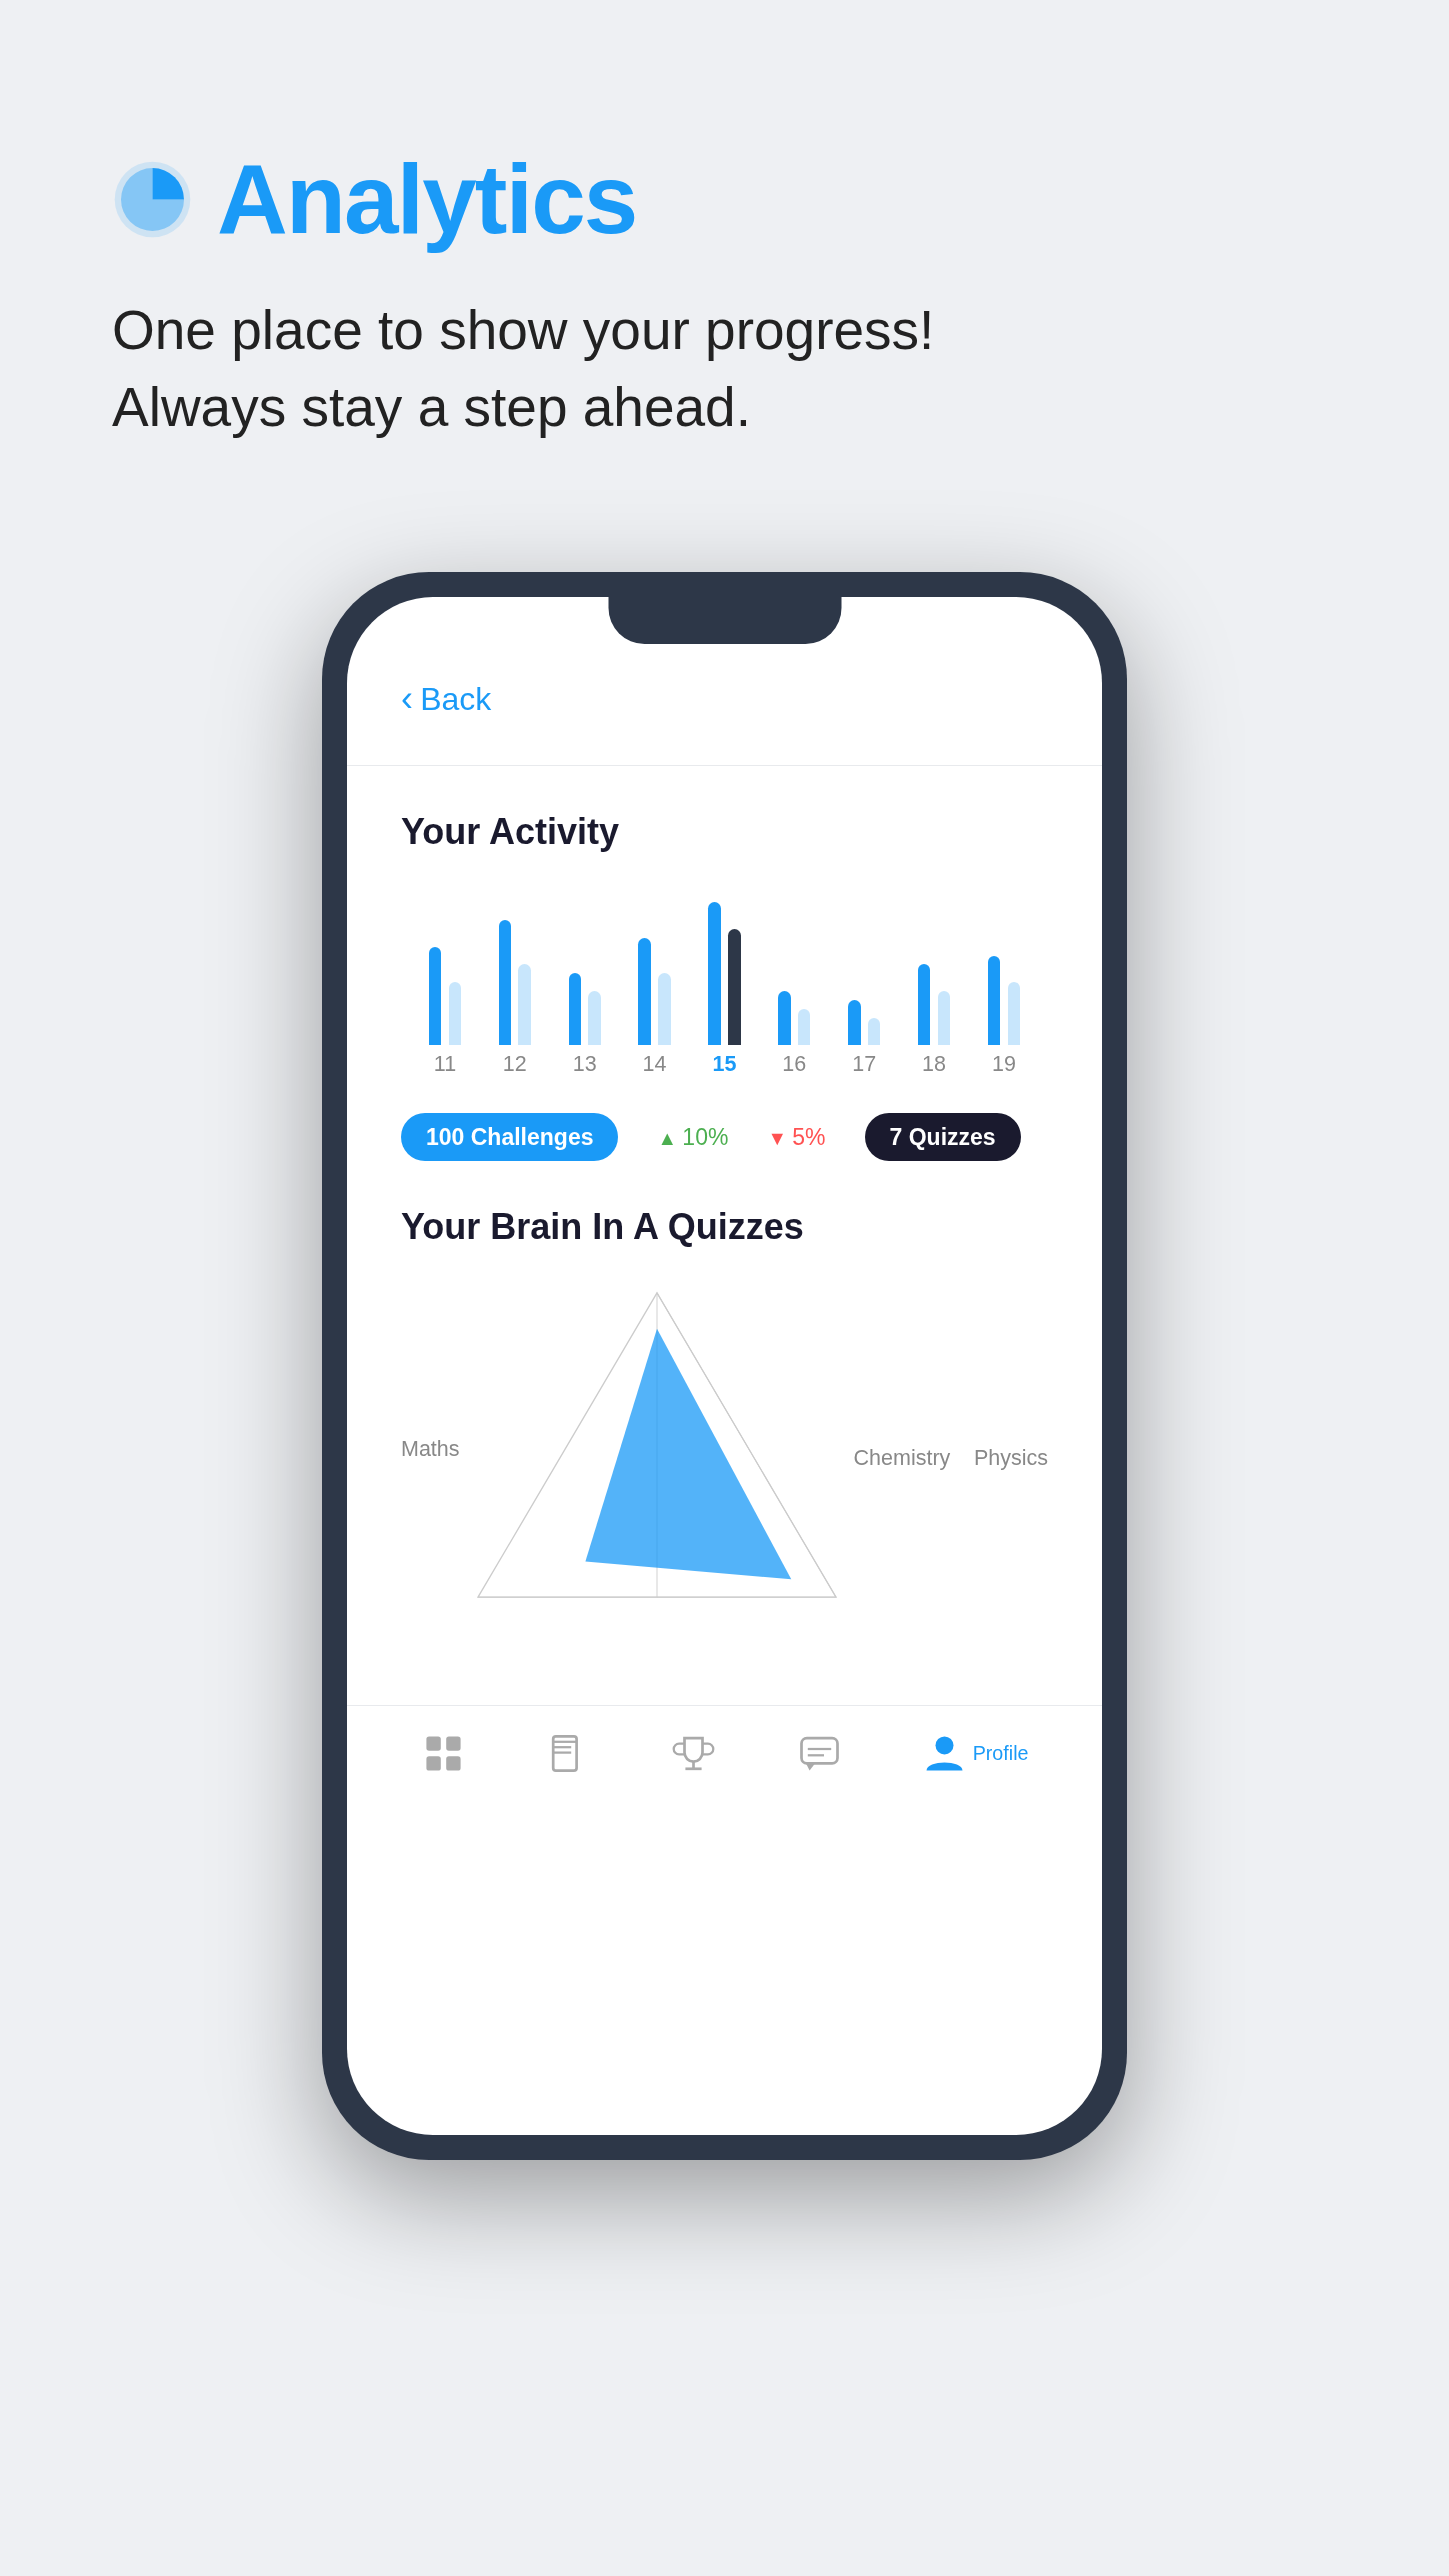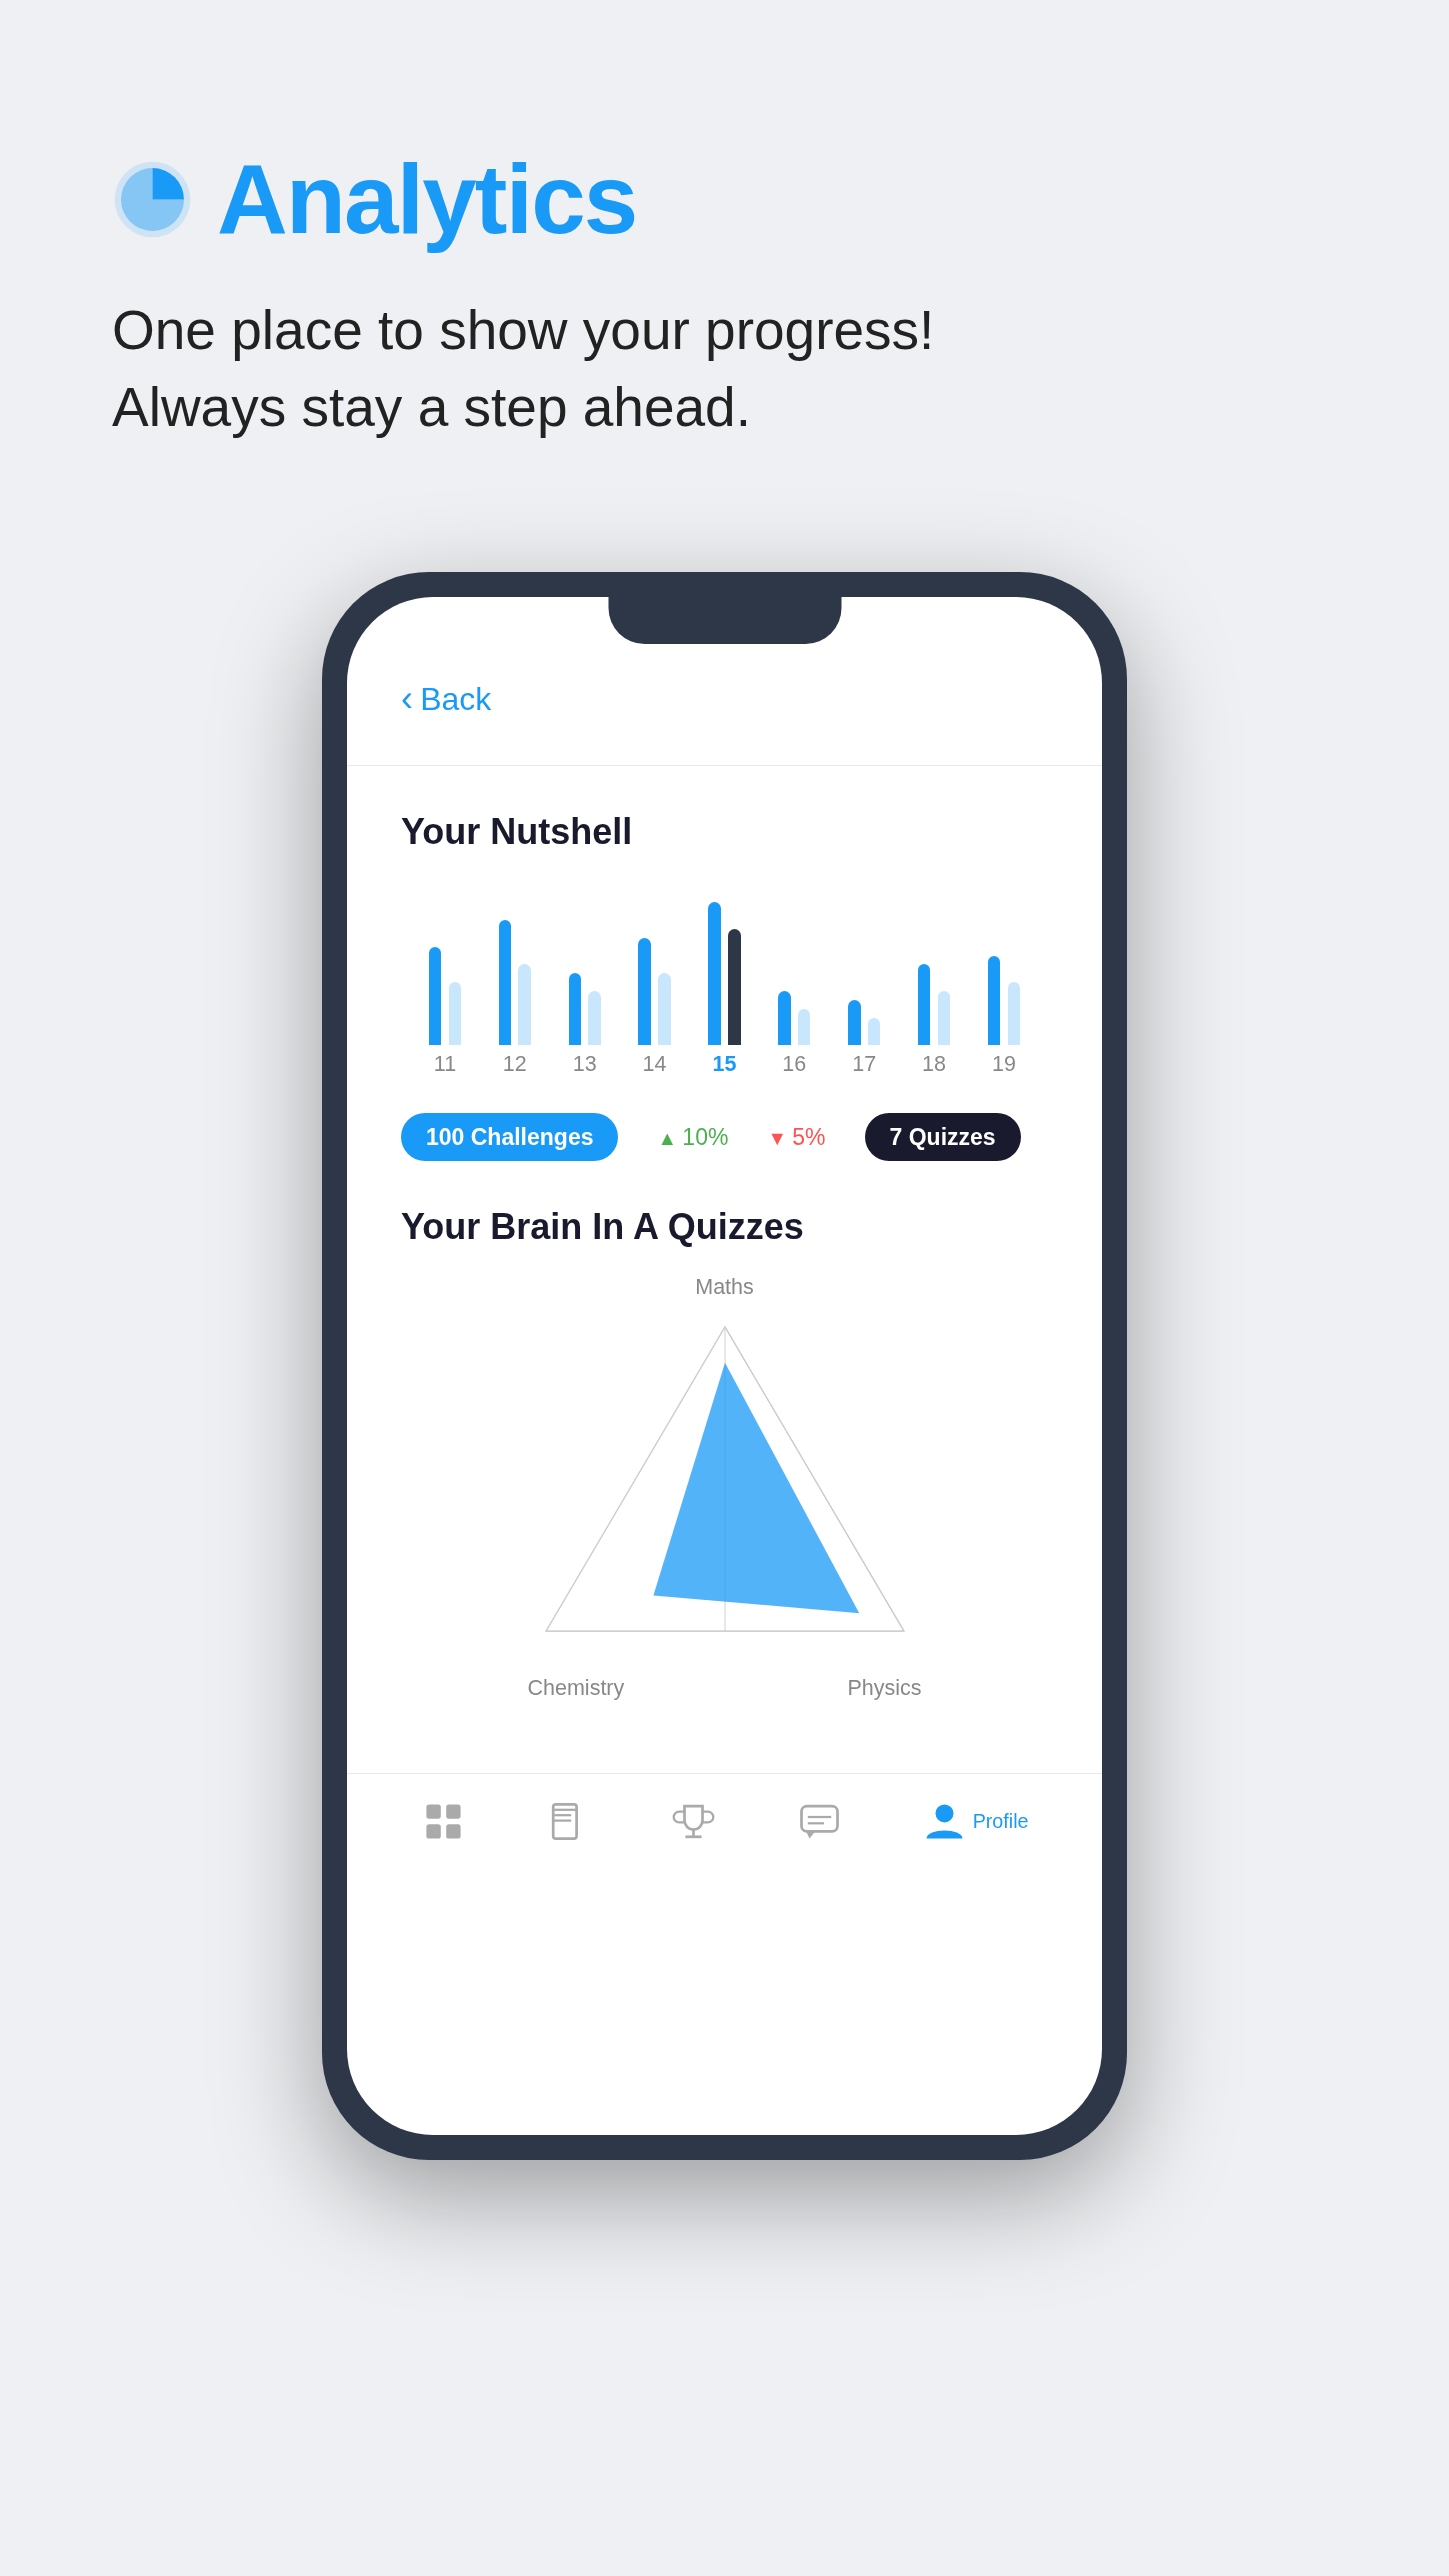--- a/index.html
+++ b/index.html
@@ -202,21 +202,21 @@
     .arrow-down::before { content: '▼'; font-size: 19.7px; }
 
     
     .brain-section {
       margin-top: 45px;
     }
 
     
     .radar-container {
       display: flex;
-      flex-direction: column;
+      flex-direction: row;
       align-items: center;
       margin-top: 18px;
     }
     .radar-label-top {
       font-size: 21.5px;
       color: #888;
       margin-bottom: 9px;
     }
     .radar-svg-wrapper {
       width: 394px;
@@ -287,21 +287,21 @@
       <div class="screen-content">
 
         <div class="back-btn">
           <span class="back-chevron">‹</span>
           <span>Back</span>
         </div>
 
         <div class="divider"></div>
 
         <div>
-          <h2 class="section-title">Your Nutshell</h2>
+          <h2 class="section-title">Your Activity</h2>
 
 
           <div class="bar-chart">
 
             <div class="bar-group">
               <div class="bar-pair">
                 <div class="bar filled" style="height:98px"></div>
                 <div class="bar" style="height:63px"></div>
               </div>
               <span class="bar-label">11</span>

